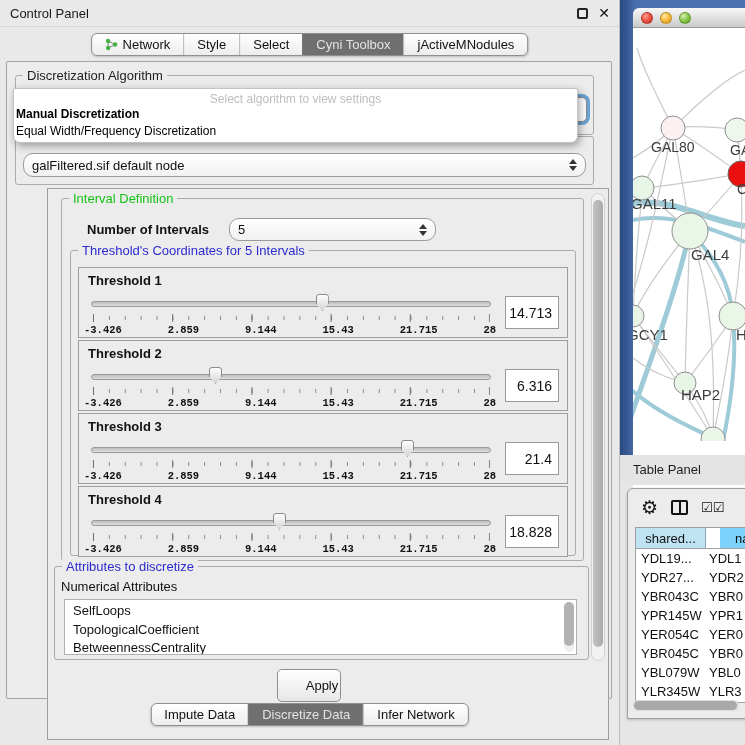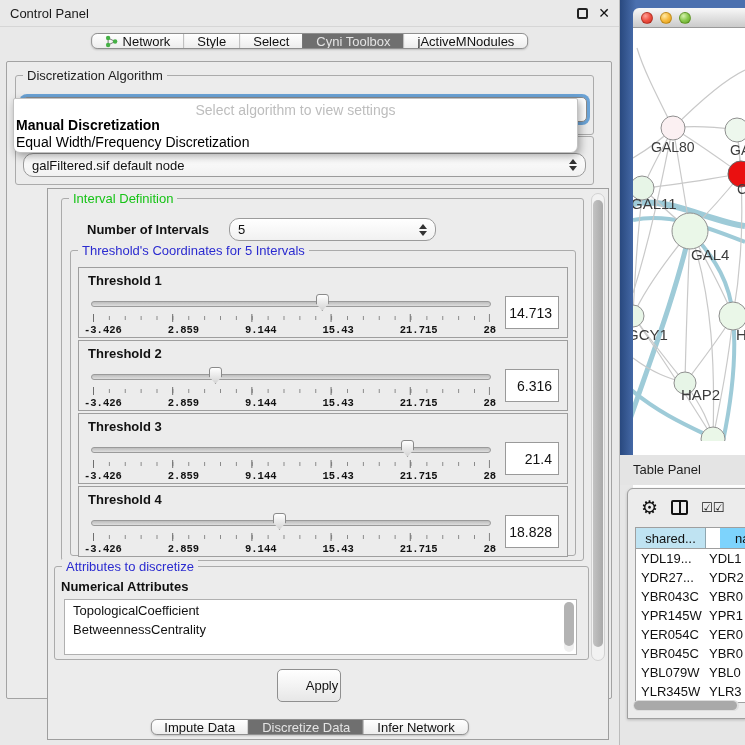--- a/index.html
+++ b/index.html
@@ -5,28 +5,28 @@
   * { margin:0; padding:0; box-sizing:border-box; }
   html,body { width:745px; height:745px; overflow:hidden; font-family:"Liberation Sans","DejaVu Sans",sans-serif; background:#e9e9e9; }
 
   
   #control-panel { position:absolute; left:0; top:0; width:620px; height:745px; background:#e9e9e9; border-right:1px solid #bcbcbc; }
   #cp-titlebar { position:absolute; left:0; top:0; right:0; height:27px; border-bottom:1px solid #d6d6d6; }
   #cp-title { position:absolute; left:10px; top:0; line-height:27px; font-size:13px; color:#1a1a1a; }
   #float-ico { position:absolute; right:31px; top:8px; width:11px; height:11px; border:2px solid #222; border-radius:2px; }
   #close-ico { position:absolute; right:9px; top:5px; font-size:14px; font-weight:bold; color:#111; }
 
-  .seg-tabs { position:absolute; left:50%; transform:translateX(-50%); display:flex; height:16px;
+  .seg-tabs { position:absolute; left:50%; transform:translateX(-50%); display:flex; height:23px;
     border:1px solid #8f8f8f; border-radius:6px; overflow:hidden;
     background:linear-gradient(#ffffff,#ededed); box-shadow:0 1px 2px rgba(0,0,0,.18); }
   .seg-tab { display:flex; align-items:center; gap:5px; padding:0 13px; font-size:13px; color:#111; border-left:1px solid #b9b9b9; white-space:nowrap; }
   .seg-tab:first-child { border-left:none; }
   .seg-tab.sel { background:var(--selected_tab_bg,#6f6f6f); color:#e4e4e4; border-left-color:#777; }
   #cp-tabs-top { top:33px; }
-  #cp-tabs-bottom { top:719px;align-items:center; }
+  #cp-tabs-bottom { top:703px; }
 
   #cp-content { position:absolute; left:6px; top:61px; width:606px; height:638px; background:#ececec; border:1px solid #a3a3a3; border-radius:2px; }
 
   .group { position:absolute; border:1px solid #ababab; border-radius:3px; }
   .group-title { position:absolute; top:-8px; left:7px; background:#ececec; padding:0 4px; font-size:13px; color:#222; white-space:nowrap; }
   .gt-green { color:var(--group_title_green,#16c316); }
   .gt-blue  { color:var(--group_title_blue,#2b2bd0); }
 
   #algo-group { left:8px; top:13px; width:579px; height:60px; }
   #algo-combo-behind { position:absolute; left:6px; top:21px; right:6px; height:25px; background:#fff;
@@ -61,36 +61,36 @@
   .ticks::before { content:""; position:absolute; left:0; right:0; top:2px; height:4px;
     background-image:linear-gradient(to right,#8a8a8a 1px,transparent 1px); background-size:4% 100%; }
   .ticks::after { content:""; position:absolute; left:0; right:0; top:0; height:8px; border-right:1px solid #8a8a8a;
     background-image:linear-gradient(to right,#6e6e6e 1px,transparent 1px); background-size:20% 100%; }
   .tick-labels { position:absolute; left:-7px; right:-5px; top:29px; display:flex; justify-content:space-between;
     font-size:10.5px; font-weight:bold; color:#111; }
   .value-box { width:54px; height:33px; margin-top:1px; background:#fff; border:1px solid #9a9a9a;
     display:flex; align-items:center; justify-content:flex-end; padding-right:6px; font-size:14px; color:#111; }
 
   #attr-group { left:6px; top:377px; width:535px; height:94px; }
-  #attr-label { position:absolute; left:6px; top:12px; font-size:13px; font-weight:bold; color:#111; }
+  #attr-label { position:absolute; left:6px; top:12px; font-size:13px; font-weight:normal; color:#111; }
   #attr-list { position:absolute; left:9px; top:32px; width:513px; height:56px; background:#fff; border:1px solid #b0b0b0;
     overflow:hidden; font-size:13px; color:#111; padding:2px 0 0 8px; line-height:18.5px; }
   #attr-scroll { position:absolute; right:2px; top:2px; width:10px; height:50px; background:#efefef; border-radius:5px; }
   #attr-scroll .sb-thumb { position:absolute; left:0; top:0; width:10px; height:44px; background:#b3b3b3; border-radius:5px; }
 
   #v-scroll { position:absolute; right:3px; top:4px; width:14px; height:468px; background:#f2f2f2; border:1px solid #d2d2d2; border-radius:7px; }
   #v-scroll .sb-thumb { position:absolute; left:1px; top:6px; width:10px; height:447px;
     background:linear-gradient(90deg,#c3c3c3,#a9a9a9); border-radius:5px; }
 
   #apply-btn { position:absolute; left:50%; transform:translateX(-50%); top:607px; width:64px; height:33px;
     border:1px solid #8f8f8f; border-radius:5px; background:linear-gradient(#ffffff,#e7e7e7);
     display:flex; align-items:center; justify-content:center; font-size:13px; color:#111;padding-left:26px; }
 
-  #popup { position:absolute; left:13px; top:98px; width:565px; height:55px; background:#fff;
-    border:1px solid #c2c2c2; border-radius:2px 2px 7px 7px; box-shadow:2px 3px 9px rgba(0,0,0,.35); z-index:60; font-size:14px; }
+  #popup { position:absolute; left:13px; top:88px; width:565px; height:55px; background:#fff;
+    border:1px solid #c2c2c2; border-radius:2px 2px 7px 7px; box-shadow:2px 3px 9px rgba(0,0,0,.35); z-index:60; font-size:12px; }
   #popup-prompt { height:18px; text-align:center; color:#bdbdbd; padding-top:3px; }
   #popup-opt-0 { height:17px; font-weight:bold; color:#000; padding-left:2px; }
   #popup-opt-1 { height:17px; color:#000; padding-left:2px; }
 
   .net-tab-icon { width:13px; height:13px; }
 
   
   #right-region { position:absolute; left:620px; top:0; width:125px; height:745px; background:#e6e6e6; }
   #net-window { position:absolute; left:0; top:0; width:125px; height:455px;
     background:linear-gradient(90deg,#29497f,#4b70af 16px); }
@@ -276,20 +276,21 @@
               <div class="value-box">18.828</div>
             </div>
           </div>
         </div>
       </div>
 
       <div class="group" id="attr-group">
         <span class="group-title gt-blue">Attributes to discretize</span>
         <span id="attr-label">Numerical Attributes</span>
         <div id="attr-list">
+          <div>SelfLoops</div>
           <div>TopologicalCoefficient</div>
           <div>BetweennessCentrality</div>
           <div id="attr-scroll">
               <div class="sb-thumb"></div>
             </div>
         </div>
       </div>
 
       <div id="v-scroll">
           <div class="sb-thumb"></div>

